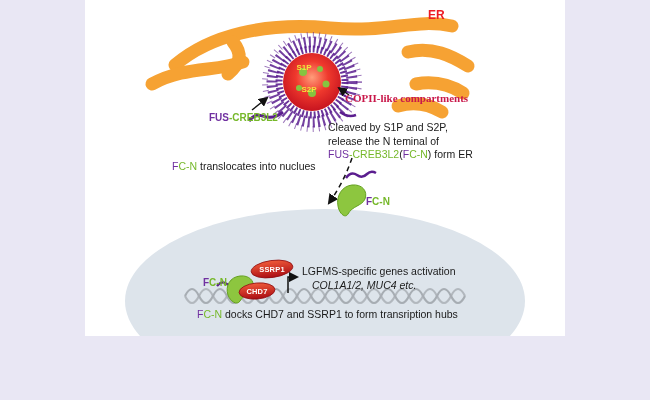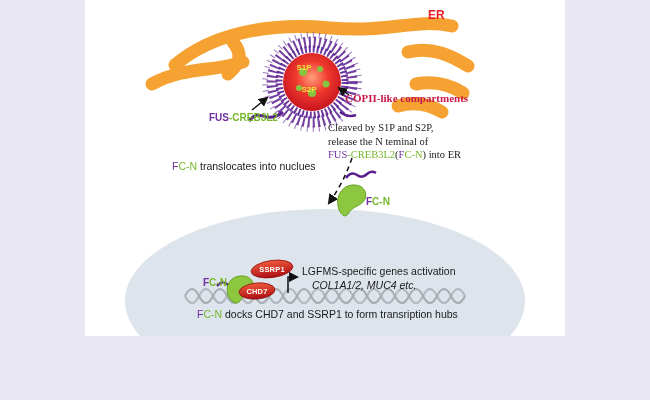--- a/index.html
+++ b/index.html
@@ -103,24 +103,24 @@
     <span>S1P</span>
   </div>
   <div class="s-label c-yellow" style="left:309px;top:89px;">
     <span>S2P</span>
   </div>
 
   <div class="txt bold" style="left:209px;top:111px;font-size:10px;">
     <span class="c-purple">FUS</span><span class="c-green">-CREB3L2</span>
   </div>
 
-  <div class="txt" style="left:328px;top:121px;font-family:Liberation Serif, serif;">
+  <div class="txt" style="left:328px;top:121px;">
     <div><span>Cleaved by S1P and S2P,</span></div>
     <div><span>release the N teminal of</span></div>
-    <div><span class="c-purple">FUS</span><span class="c-green">-CREB3L2</span><span>(</span><span class="c-purple">F</span><span class="c-green">C-N</span><span>) into ER</span></div>
+    <div><span class="c-purple">FUS</span><span class="c-green">-CREB3L2</span><span>(</span><span class="c-purple">F</span><span class="c-green">C-N</span><span>) form ER</span></div>
   </div>
 
   <div class="txt" style="left:172px;top:160px;">
     <span class="c-purple">F</span><span class="c-green">C-N</span><span> translocates into nuclues</span>
   </div>
 
   <div class="txt bold" style="left:366px;top:195px;font-size:10px;">
     <span class="c-purple">F</span><span class="c-green">C-N</span>
   </div>
 

